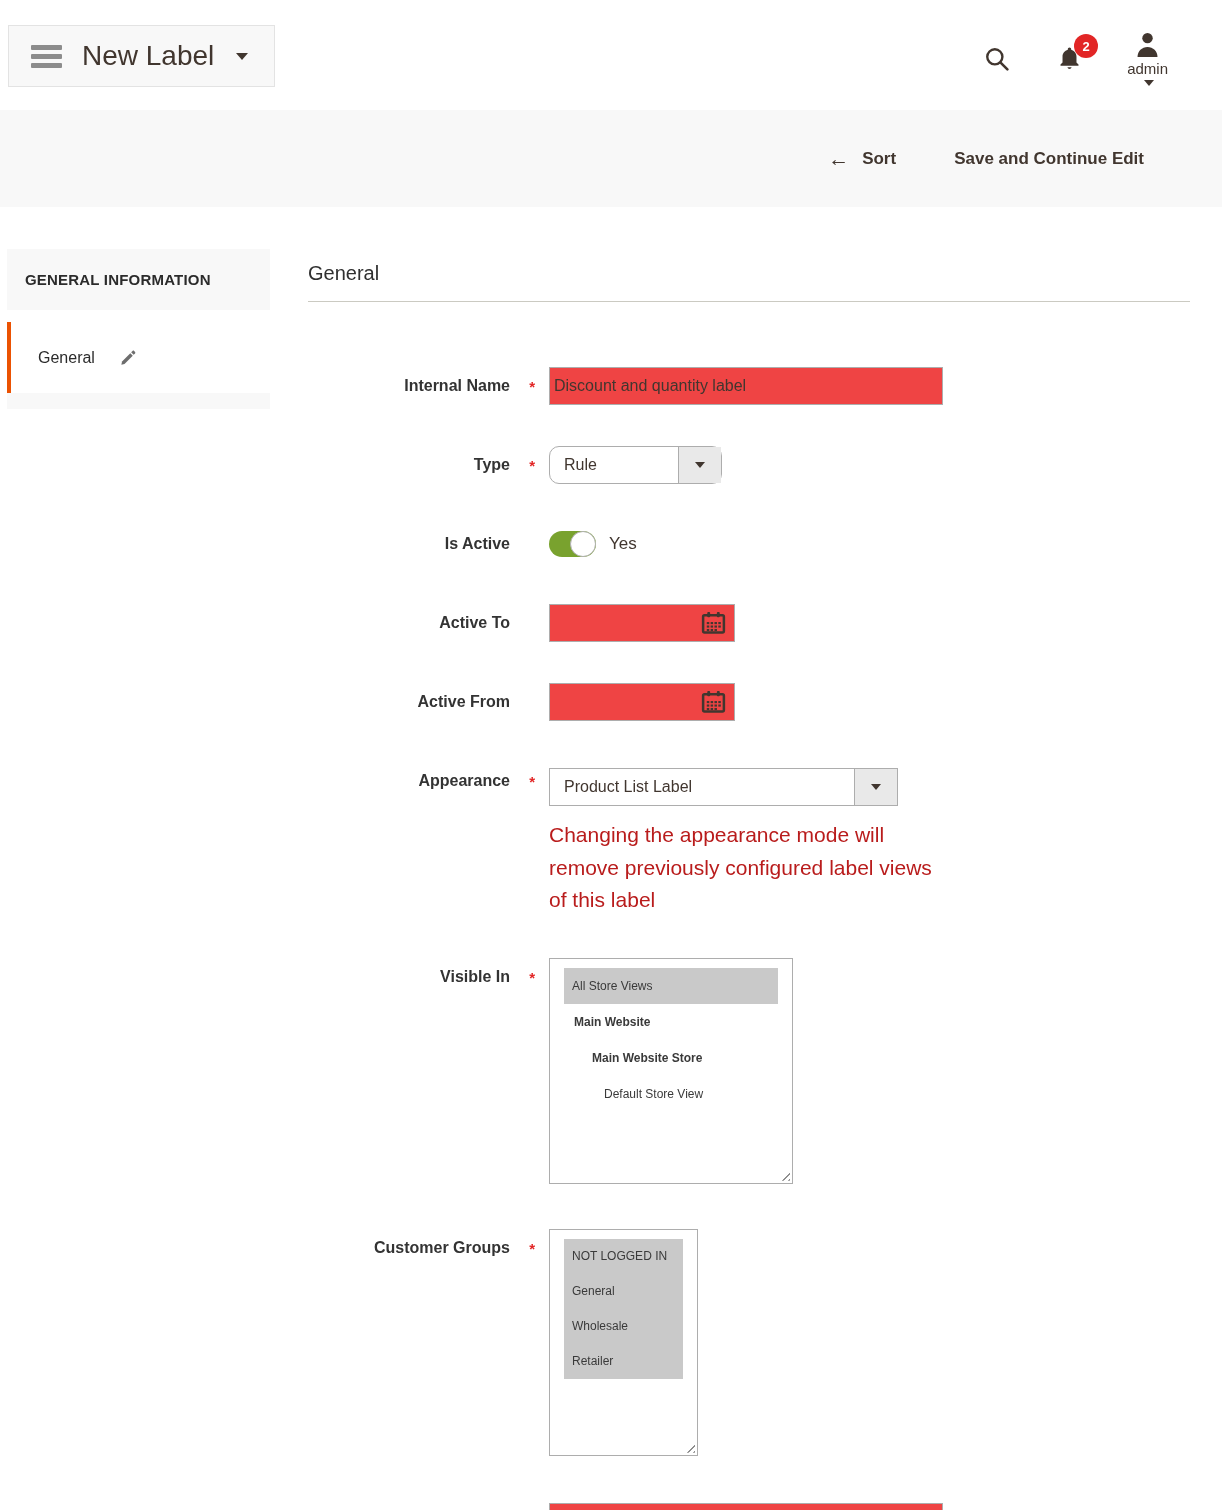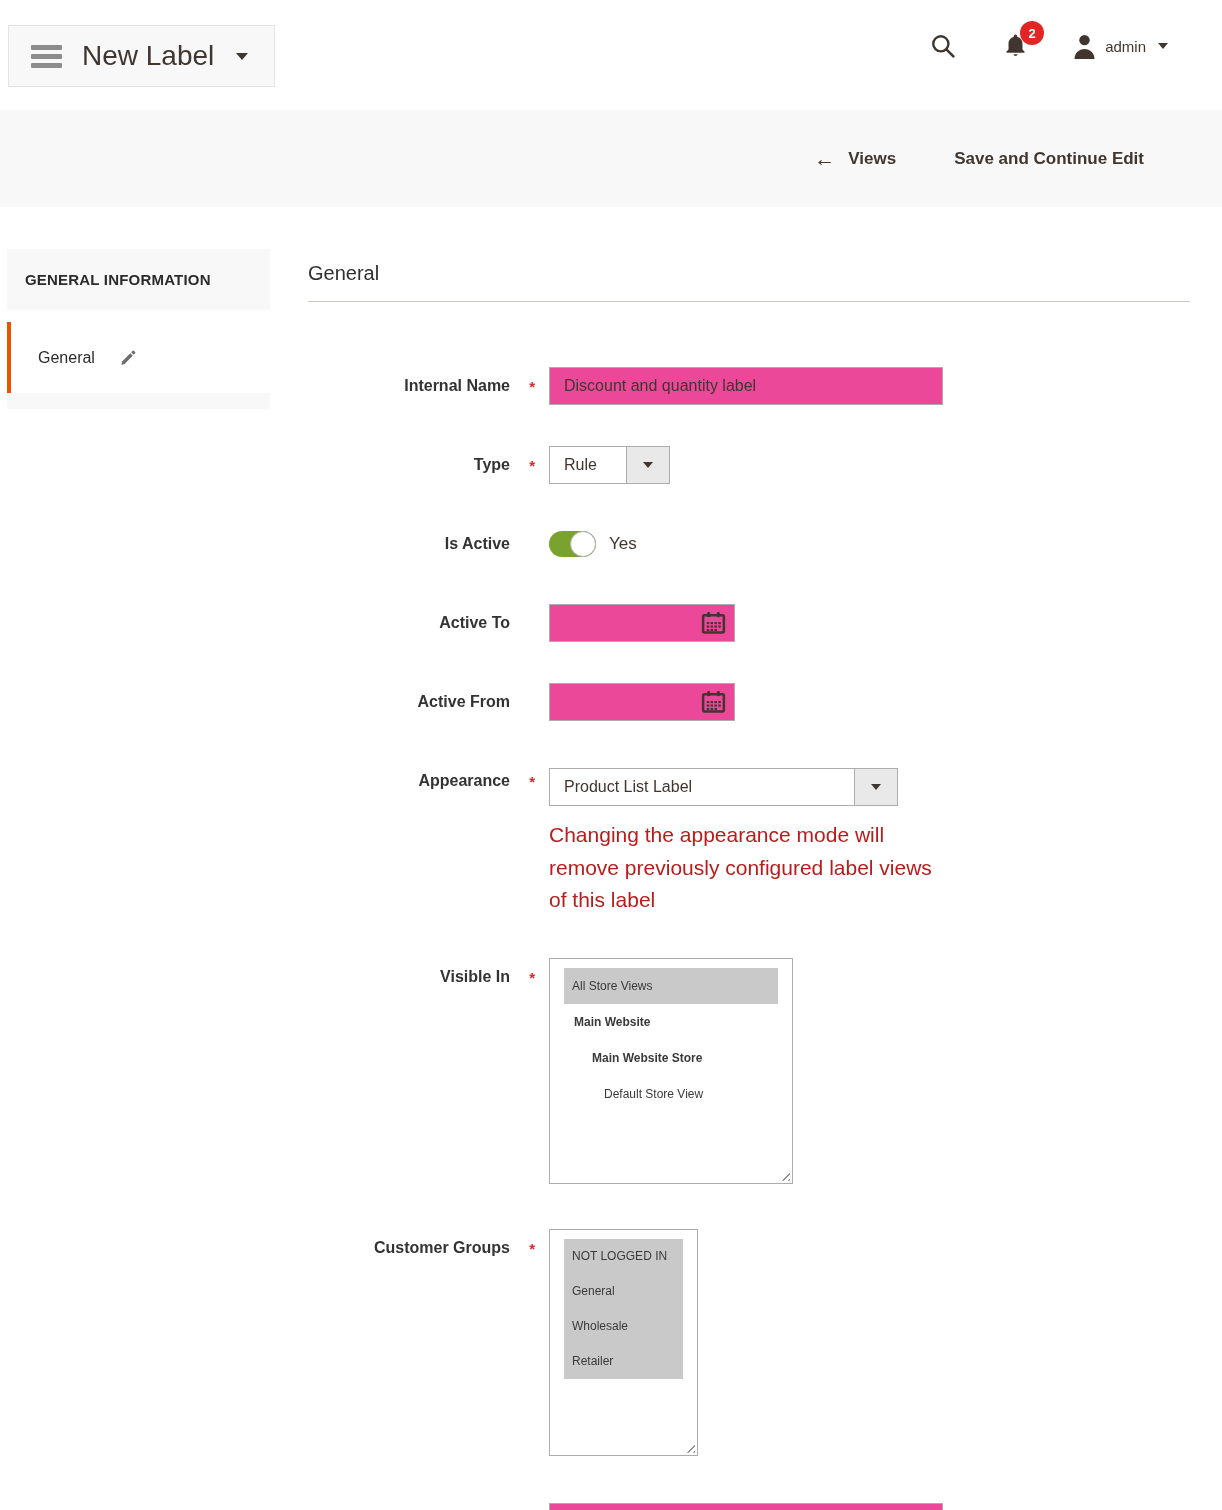--- a/index.html
+++ b/index.html
@@ -27,21 +27,21 @@
 
   .header-right { position:absolute; right:54px; top:32px; display:flex; align-items:center; }
   .hdr-icon-btn { cursor:pointer; display:flex; align-items:center; }
   .search-btn { margin-right:46px; }
   .bell-wrap { position:relative; margin-right:44px; }
   .badge {
     position:absolute; top:-11px; right:-15px; min-width:24px; height:24px; border-radius:12px;
     background:#e22626; color:#fff; font-size:13px; font-weight:700;
     display:flex; align-items:center; justify-content:center;
   }
-  .admin-wrap { display:flex; align-items:center; gap:9px; cursor:pointer; }
+  .admin-wrap { display:flex; align-items:center; gap:3px; cursor:pointer;flex-direction:column; }
   .admin-label { font-size:15px; color:#41362f; }
   .admin-wrap .caret-down { border-left-width:5px; border-right-width:5px; border-top-width:6px; margin-left:3px; }
 
   
   .action-toolbar {
     height:97px; background:#f8f8f8;
     display:flex; align-items:center; justify-content:flex-end;
     gap:58px; padding-right:78px;
   }
   .toolbar-btn {
@@ -75,37 +75,37 @@
   .form-row { display:flex; align-items:flex-start; margin-bottom:41px; }
   .label-cell {
     width:241px; flex-shrink:0; text-align:right; padding-right:39px;
     font-size:16px; font-weight:600; color:#333; line-height:38px; position:relative;
   }
   .req { position:absolute; right:14px; top:1px; color:#e22626; font-size:15px; line-height:38px; }
   .control-cell { min-height:38px; display:flex; align-items:center; }
   .control-col { display:flex; flex-direction:column; align-items:flex-start;margin-top:6px; }
 
   .text-input {
-    height:38px; border:1px solid #adadad; background:#ec4899; padding:0 14px;
+    height:38px; border:1px solid #adadad; background:#ef4444; padding:0 4px;
     font-size:16px; color:#41362f; font-family:inherit; outline:none;
   }
   .w-name { width:394px; }
   .w-sort { width:394px; }
 
   .fake-select {
     height:38px; border:1px solid #adadad; background:#fff; display:flex;
     align-items:center; cursor:pointer;
   }
   .fake-select .sel-value { flex:1; padding:0 14px; font-size:16px; color:#41362f; }
   .fake-select .sel-btn {
     width:43px; align-self:stretch; background:#e9e9e9; border-left:1px solid #adadad;
     display:flex; align-items:center; justify-content:center;
   }
   .sel-btn .caret-down { border-left-width:5px; border-right-width:5px; border-top-width:6px; }
-  .w-type { width:121px; }
+  .w-type { width:173px;border-radius:10px; }
   .w-appearance { width:349px; }
 
   .toggle { width:47px; height:26px; border-radius:13px; background:#79a22e; position:relative; cursor:pointer; flex-shrink:0; }
   .toggle .knob {
     position:absolute; right:0; top:0; width:26px; height:26px; border-radius:50%;
     background:#fff; border:1px solid #b0b0b0;
   }
   .toggle-label { margin-left:13px; font-size:17px; color:#41362f; }
 
   .date-input { position:relative; }
@@ -168,21 +168,21 @@
       </svg>
       <span class="admin-label">admin</span>
       <span class="caret-down"></span>
     </span>
   </div>
 </div>
 
 <div class="action-toolbar">
   <button class="toolbar-btn">
     <span class="back-arrow">←</span>
-    <span>Views</span>
+    <span>Sort</span>
   </button>
   <button class="toolbar-btn">
     <span>Save and Continue Edit</span>
   </button>
 </div>
 
 <div class="content">
 
   <div class="sidebar">
     <div class="sidebar-heading">GENERAL INFORMATION</div>

